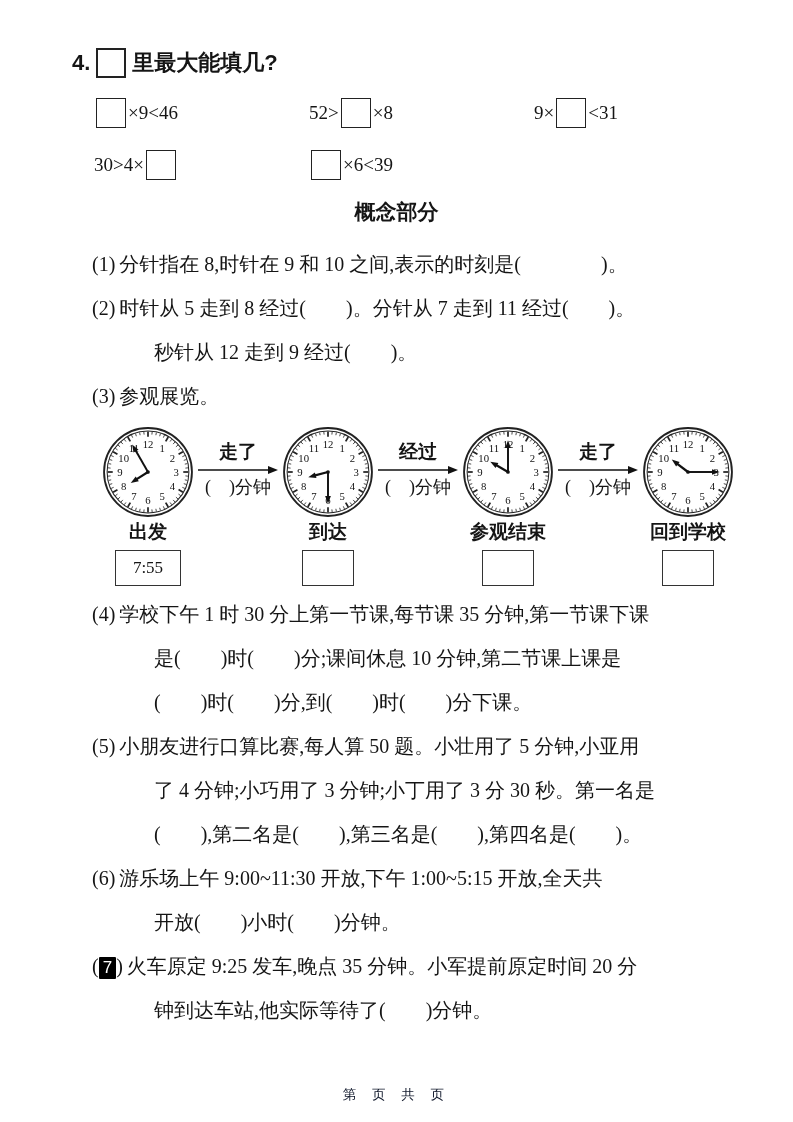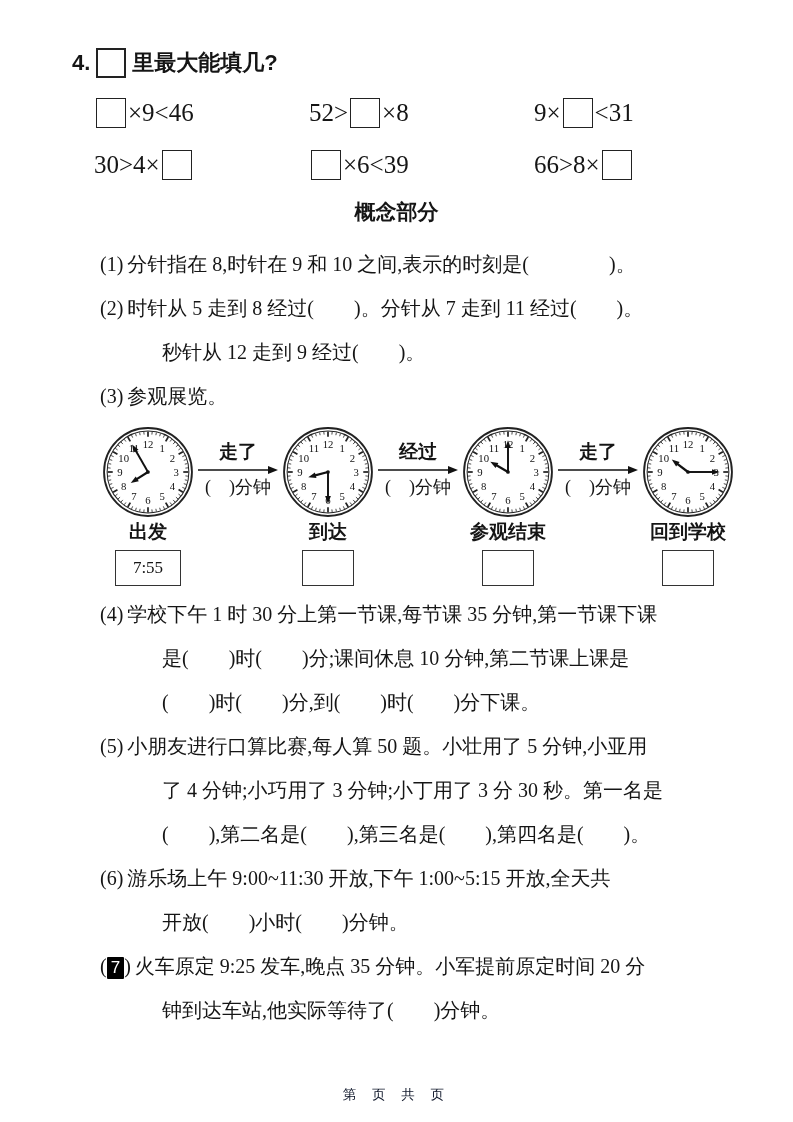--- a/index.html
+++ b/index.html
@@ -10,30 +10,30 @@
   }
   
   .q4-title{font-family:"Liberation Sans","DejaVu Sans",sans-serif;
     font-weight:bold;font-size:22px;display:flex;align-items:center;}
   .q4-title .qnum{margin-right:4px;}
   .sq{display:inline-block;width:30px;height:30px;border:2px solid #222;
     background:#fff;box-sizing:border-box;}
   .q4-title .sq{margin:0 6px 0 2px;}
   .q4-grid{margin:20px 0 10px 22px;display:grid;
     grid-template-columns:215px 225px 1fr;row-gap:22px;}
-  .expr{display:flex;align-items:center;font-size:25px;
+  .expr{display:flex;align-items:center;font-size:19px;
     font-family:"Liberation Serif","DejaVu Serif",serif;}
   .expr .sq{border-width:1.6px;margin:0 2px;}
   
   .section-title{font-family:Liberation Serif, serif;
     font-weight:bold;font-size:21px;text-align:center;margin:18px 0 16px -20px;}
   .q1-title{font-family:"Liberation Sans","DejaVu Sans",sans-serif;
     font-weight:bold;font-size:21px;margin-bottom:8px;}
   
-  .fitem{margin-left:28px;font-size:20px;line-height:44px;}
+  .fitem{margin-left:20px;font-size:20px;line-height:44px;}
   .fline{white-space:pre-wrap;}
   .fline.cont{margin-left:62px;}
   .inum{margin-right:4px;}
   .inum .digit.inverted{display:inline-block;background:#000;color:#fff;
     padding:0 4px;line-height:22px;border-radius:1px;
     font-family:"Liberation Sans","DejaVu Sans",sans-serif;font-size:17px;}
   
   .diagram{display:flex;align-items:flex-start;margin:8px 0 6px 28px;}
   .clockcol{display:flex;flex-direction:column;align-items:center;width:96px;}
   .clock-label{font-size:19px;font-weight:600;line-height:26px;margin-top:1px;}
@@ -76,24 +76,20 @@
         <span class="sq"></span>
         <span>&lt;31</span>
       </div>
       <div class="expr">
         <span>30&gt;4×</span>
         <span class="sq"></span>
       </div>
       <div class="expr">
         <span class="sq"></span>
         <span>×6&lt;39</span>
-      </div>
-      <div class="expr">
-        <span>66&gt;8×</span>
-        <span class="sq"></span>
       </div>
     </div>
 
   <div class="section-title">概念部分</div>
 
   <div id="fill-items">
       <div class="fitem">
         <div class="fline"><span class="inum"><span>(</span><span class="digit">1</span><span>)</span></span><span>分针指在 8,时针在 9 和 10 之间,表示的时刻是(　　　　)。</span></div>
       </div>
       <div class="fitem">

